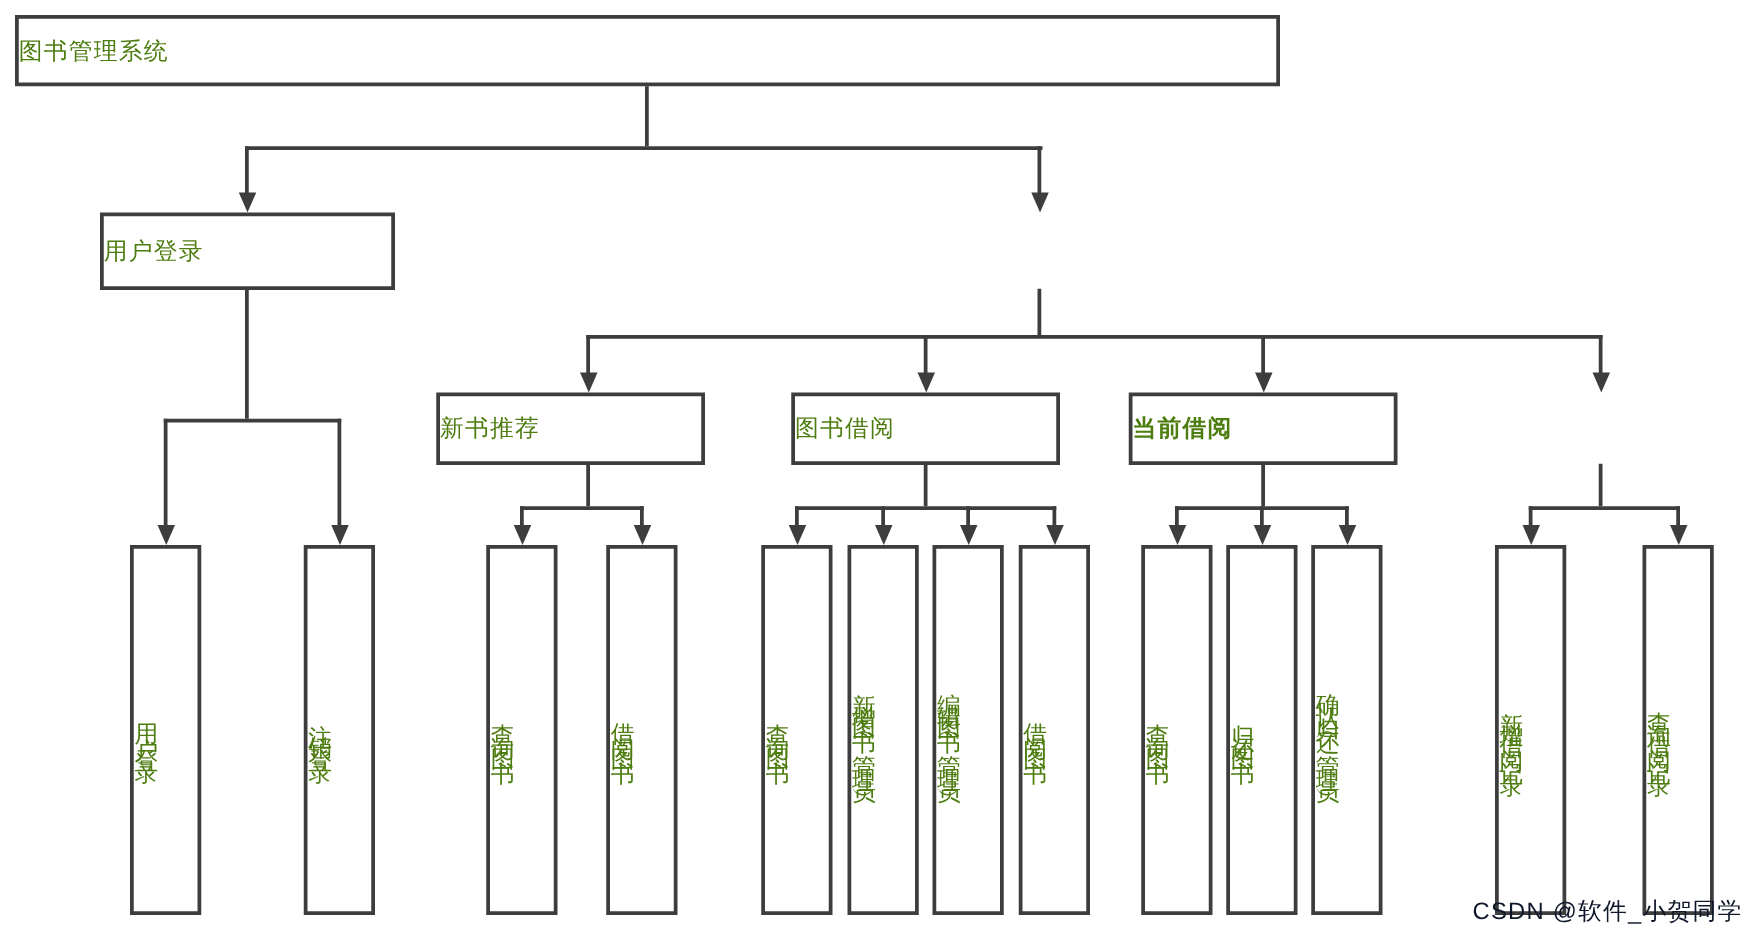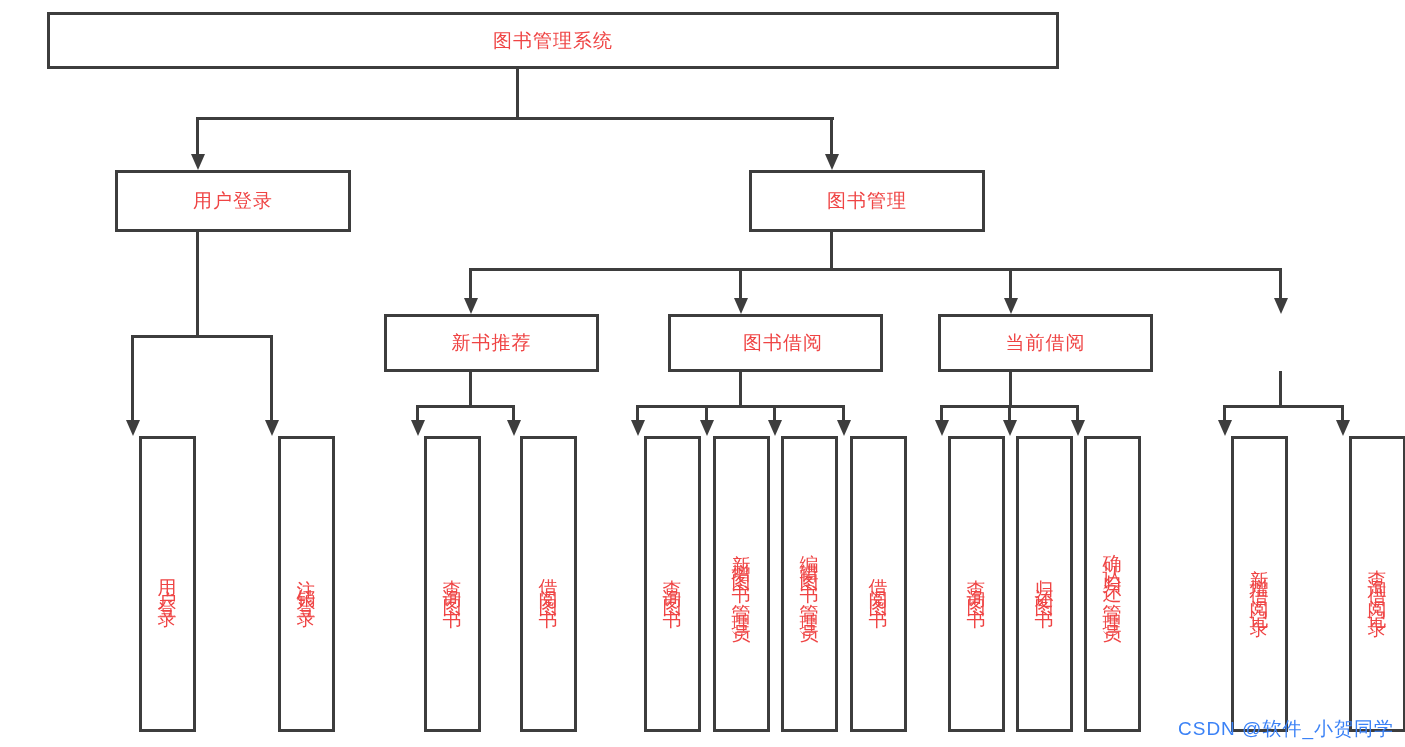--- a/index.html
+++ b/index.html
@@ -8,46 +8,45 @@
     width:1405px;height:747px;
     background:#ffffff;
     font-family:"Liberation Sans","DejaVu Sans",sans-serif;
     overflow:hidden;
   }
   .box{
     position:absolute;
     background:#ffffff;
     border:3px solid #3d3d3d;
     box-sizing:border-box;
-    display:flex;align-items:center;justify-content:center;
-    font-size:19px;color:#ef4444;
+    display:flex;align-items:center;
+    font-size:19px;color:#4d7c0f;
     letter-spacing:1px;
     text-align:center;
-    margin-left:35px;
   }
   .vbox span{
     writing-mode:vertical-rl;
     text-orientation:mixed;
     letter-spacing:10px;
     line-height:1;
   }
   .line{position:absolute;background:#3d3d3d;}
   .vl{width:3px;}
   .hl{height:3px;}
   .arrow{
     position:absolute;width:0;height:0;
     border-left:7px solid transparent;
     border-right:7px solid transparent;
     border-top:16px solid #3d3d3d;
   }
   .watermark{
     position:absolute;
     left:1178px;top:716px;
     font-size:19px;
-    color:#3b82f6;
+    color:#0f172a;
     letter-spacing:1px;
     white-space:nowrap;
     z-index:5;
   }
 </style>
 </head>
 <body>
 
 <div id="canvas">
 
@@ -58,23 +57,20 @@
   <div class="line vl" style="left:516px;top:69px;height:48px;"></div>
   <div class="line hl" style="left:196px;top:117px;width:638px;"></div>
   <div class="line vl" style="left:196px;top:117px;height:40px;"></div>
   <div class="arrow" style="left:191px;top:154px;"></div>
   <div class="line vl" style="left:830px;top:117px;height:40px;"></div>
   <div class="arrow" style="left:825px;top:154px;"></div>
 
   <div class="box" style="left:80px;top:170px;width:236px;height:62px;">
     <span>用户登录</span>
   </div>
-  <div class="box" style="left:714px;top:170px;width:236px;height:62px;">
-    <span>图书管理</span>
-  </div>
 
   <div class="line vl" style="left:196px;top:231px;height:104px;"></div>
   <div class="line hl" style="left:131px;top:335px;width:142px;"></div>
   <div class="line vl" style="left:131px;top:335px;height:86px;"></div>
   <div class="arrow" style="left:126px;top:420px;"></div>
   <div class="line vl" style="left:270px;top:335px;height:86px;"></div>
   <div class="arrow" style="left:265px;top:420px;"></div>
 
   <div class="line vl" style="left:830px;top:231px;height:37px;"></div>
   <div class="line hl" style="left:469px;top:268px;width:813px;"></div>
@@ -83,24 +79,24 @@
   <div class="line vl" style="left:739px;top:268px;height:33px;"></div>
   <div class="arrow" style="left:734px;top:298px;"></div>
   <div class="line vl" style="left:1009px;top:268px;height:33px;"></div>
   <div class="arrow" style="left:1004px;top:298px;"></div>
   <div class="line vl" style="left:1279px;top:268px;height:33px;"></div>
   <div class="arrow" style="left:1274px;top:298px;"></div>
 
   <div class="box" style="left:349px;top:314px;width:215px;height:58px;">
     <span>新书推荐</span>
   </div>
-  <div class="box" style="left:633px;top:314px;width:215px;height:58px;padding-left:15px;">
+  <div class="box" style="left:633px;top:314px;width:215px;height:58px;">
     <span>图书借阅</span>
   </div>
-  <div class="box" style="left:903px;top:314px;width:215px;height:58px;">
+  <div class="box" style="left:903px;top:314px;width:215px;height:58px;font-weight:bold;">
     <span>当前借阅</span>
   </div>
 
   <div class="line vl" style="left:469px;top:371px;height:34px;"></div>
   <div class="line hl" style="left:416px;top:405px;width:99px;"></div>
   <div class="line vl" style="left:416px;top:405px;height:16px;"></div>
   <div class="arrow" style="left:411px;top:420px;"></div>
   <div class="line vl" style="left:512px;top:405px;height:16px;"></div>
   <div class="arrow" style="left:507px;top:420px;"></div>
 

